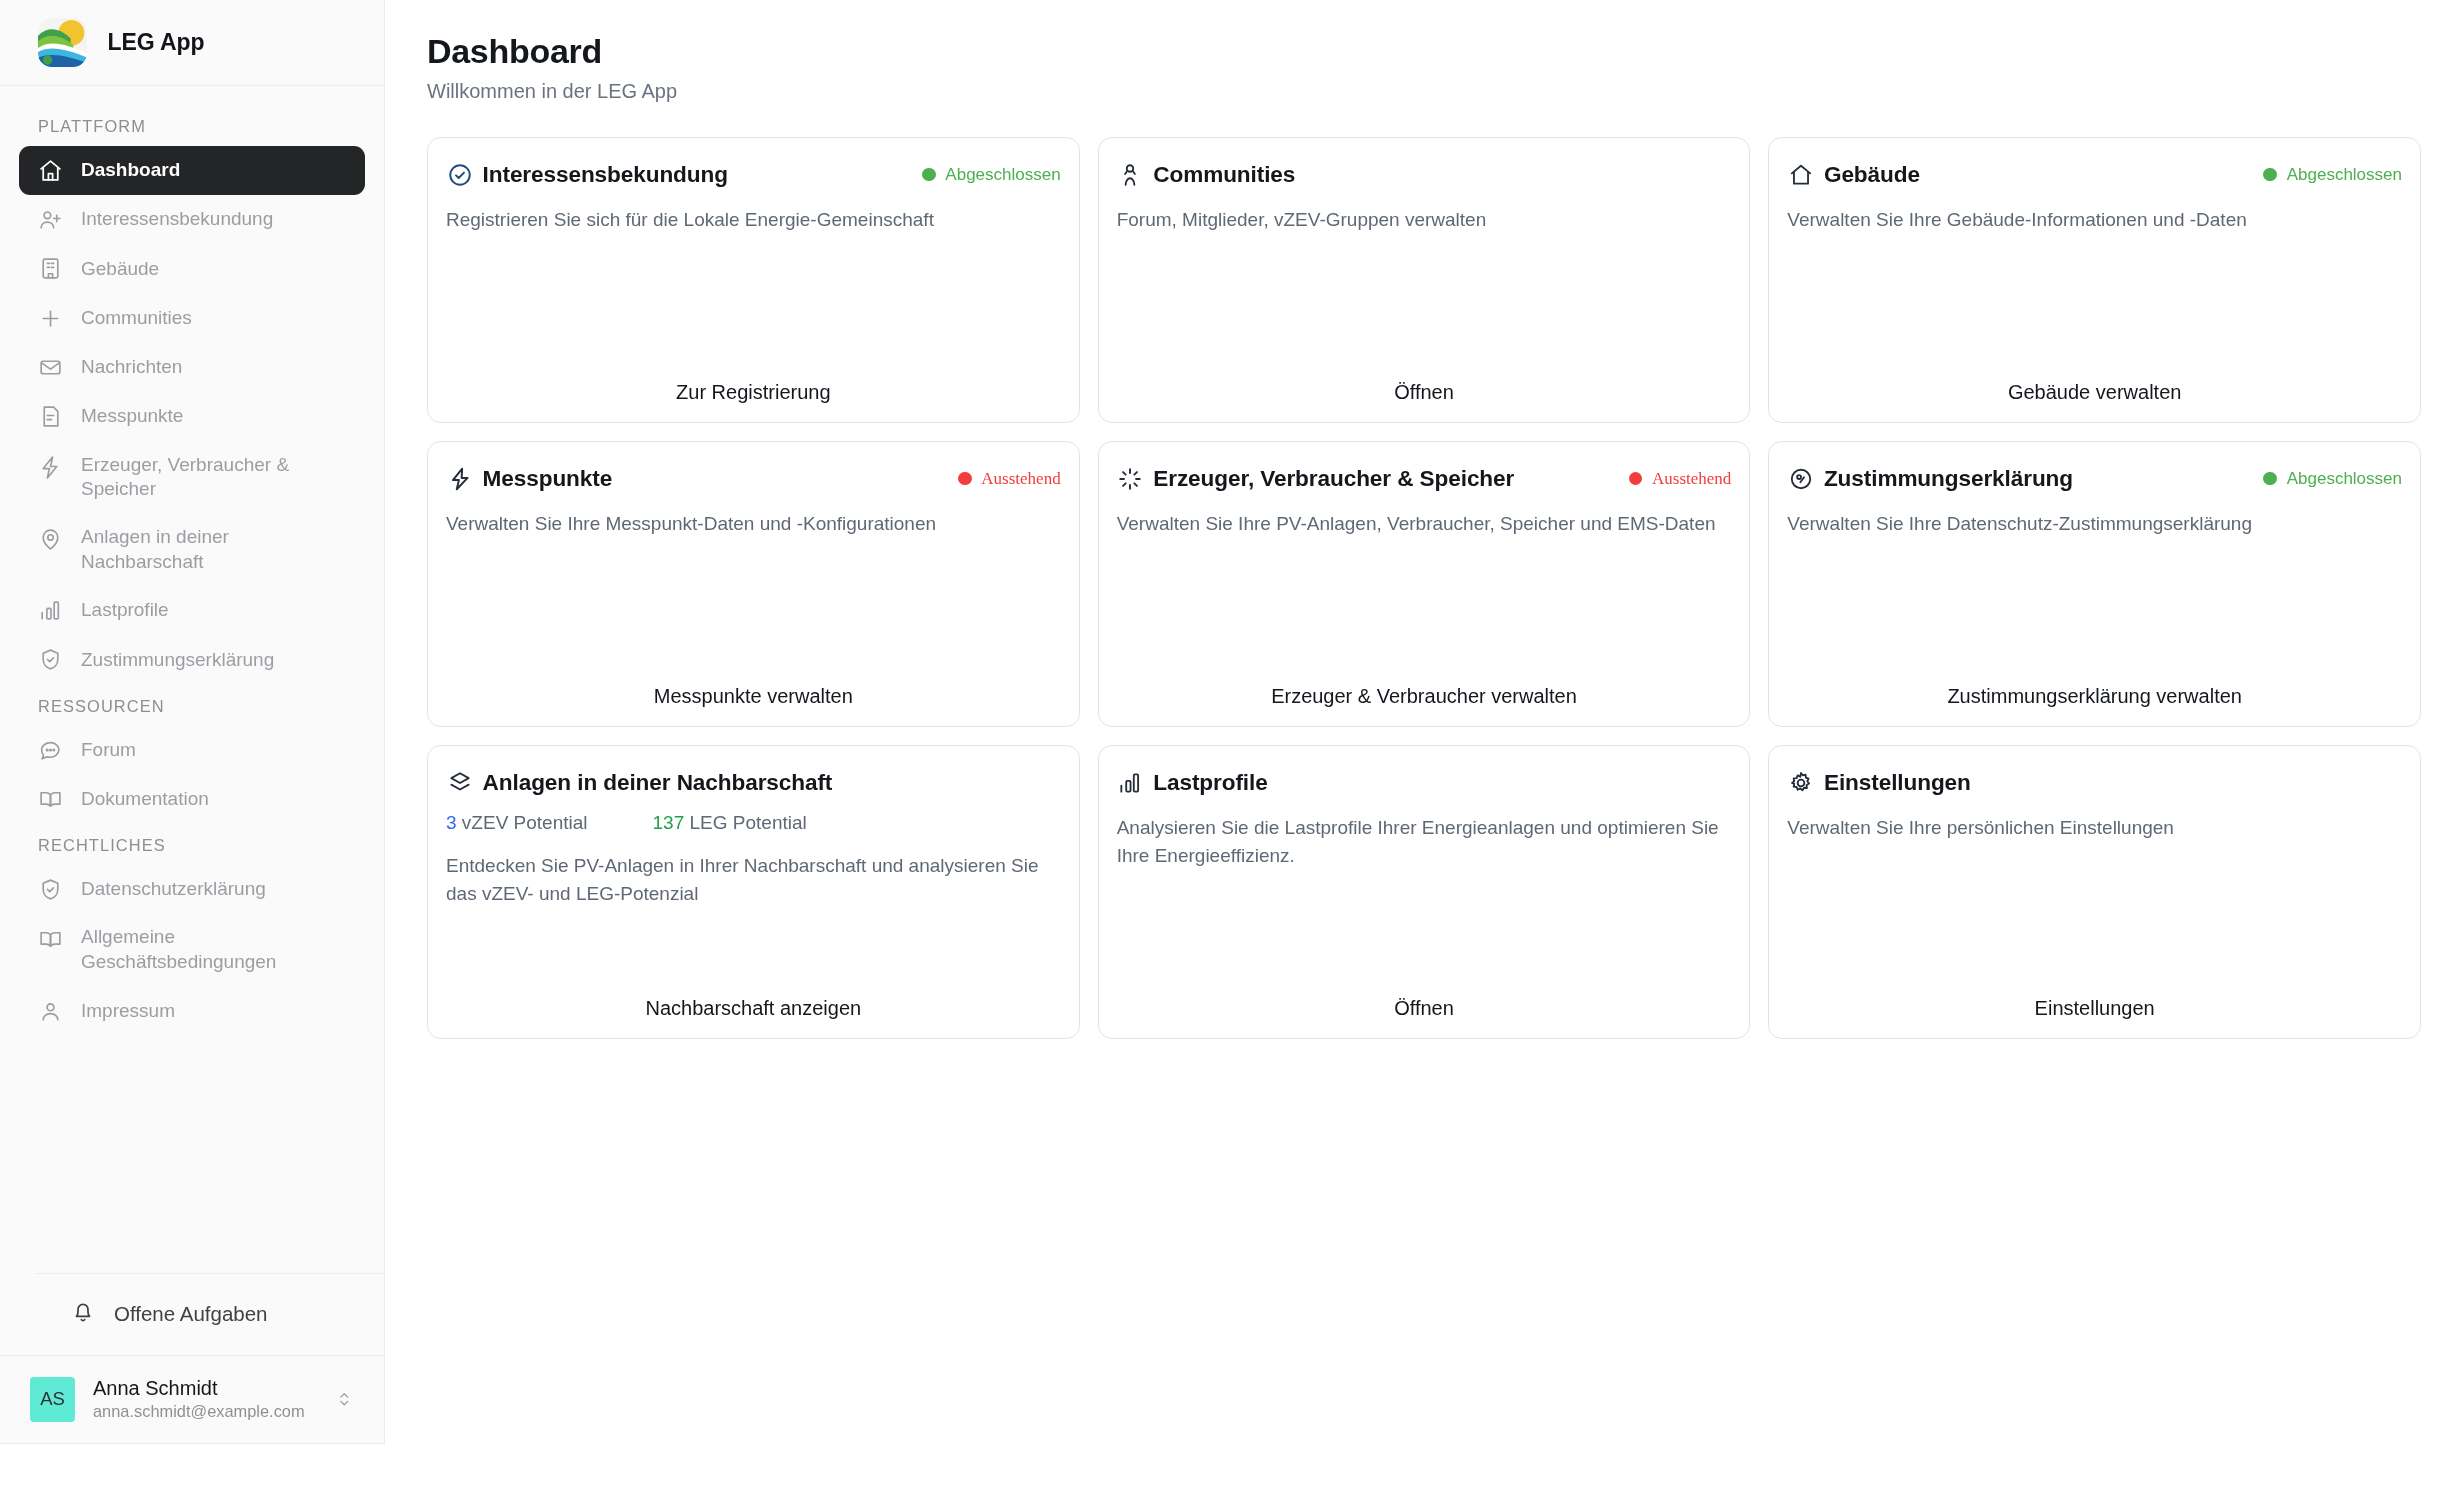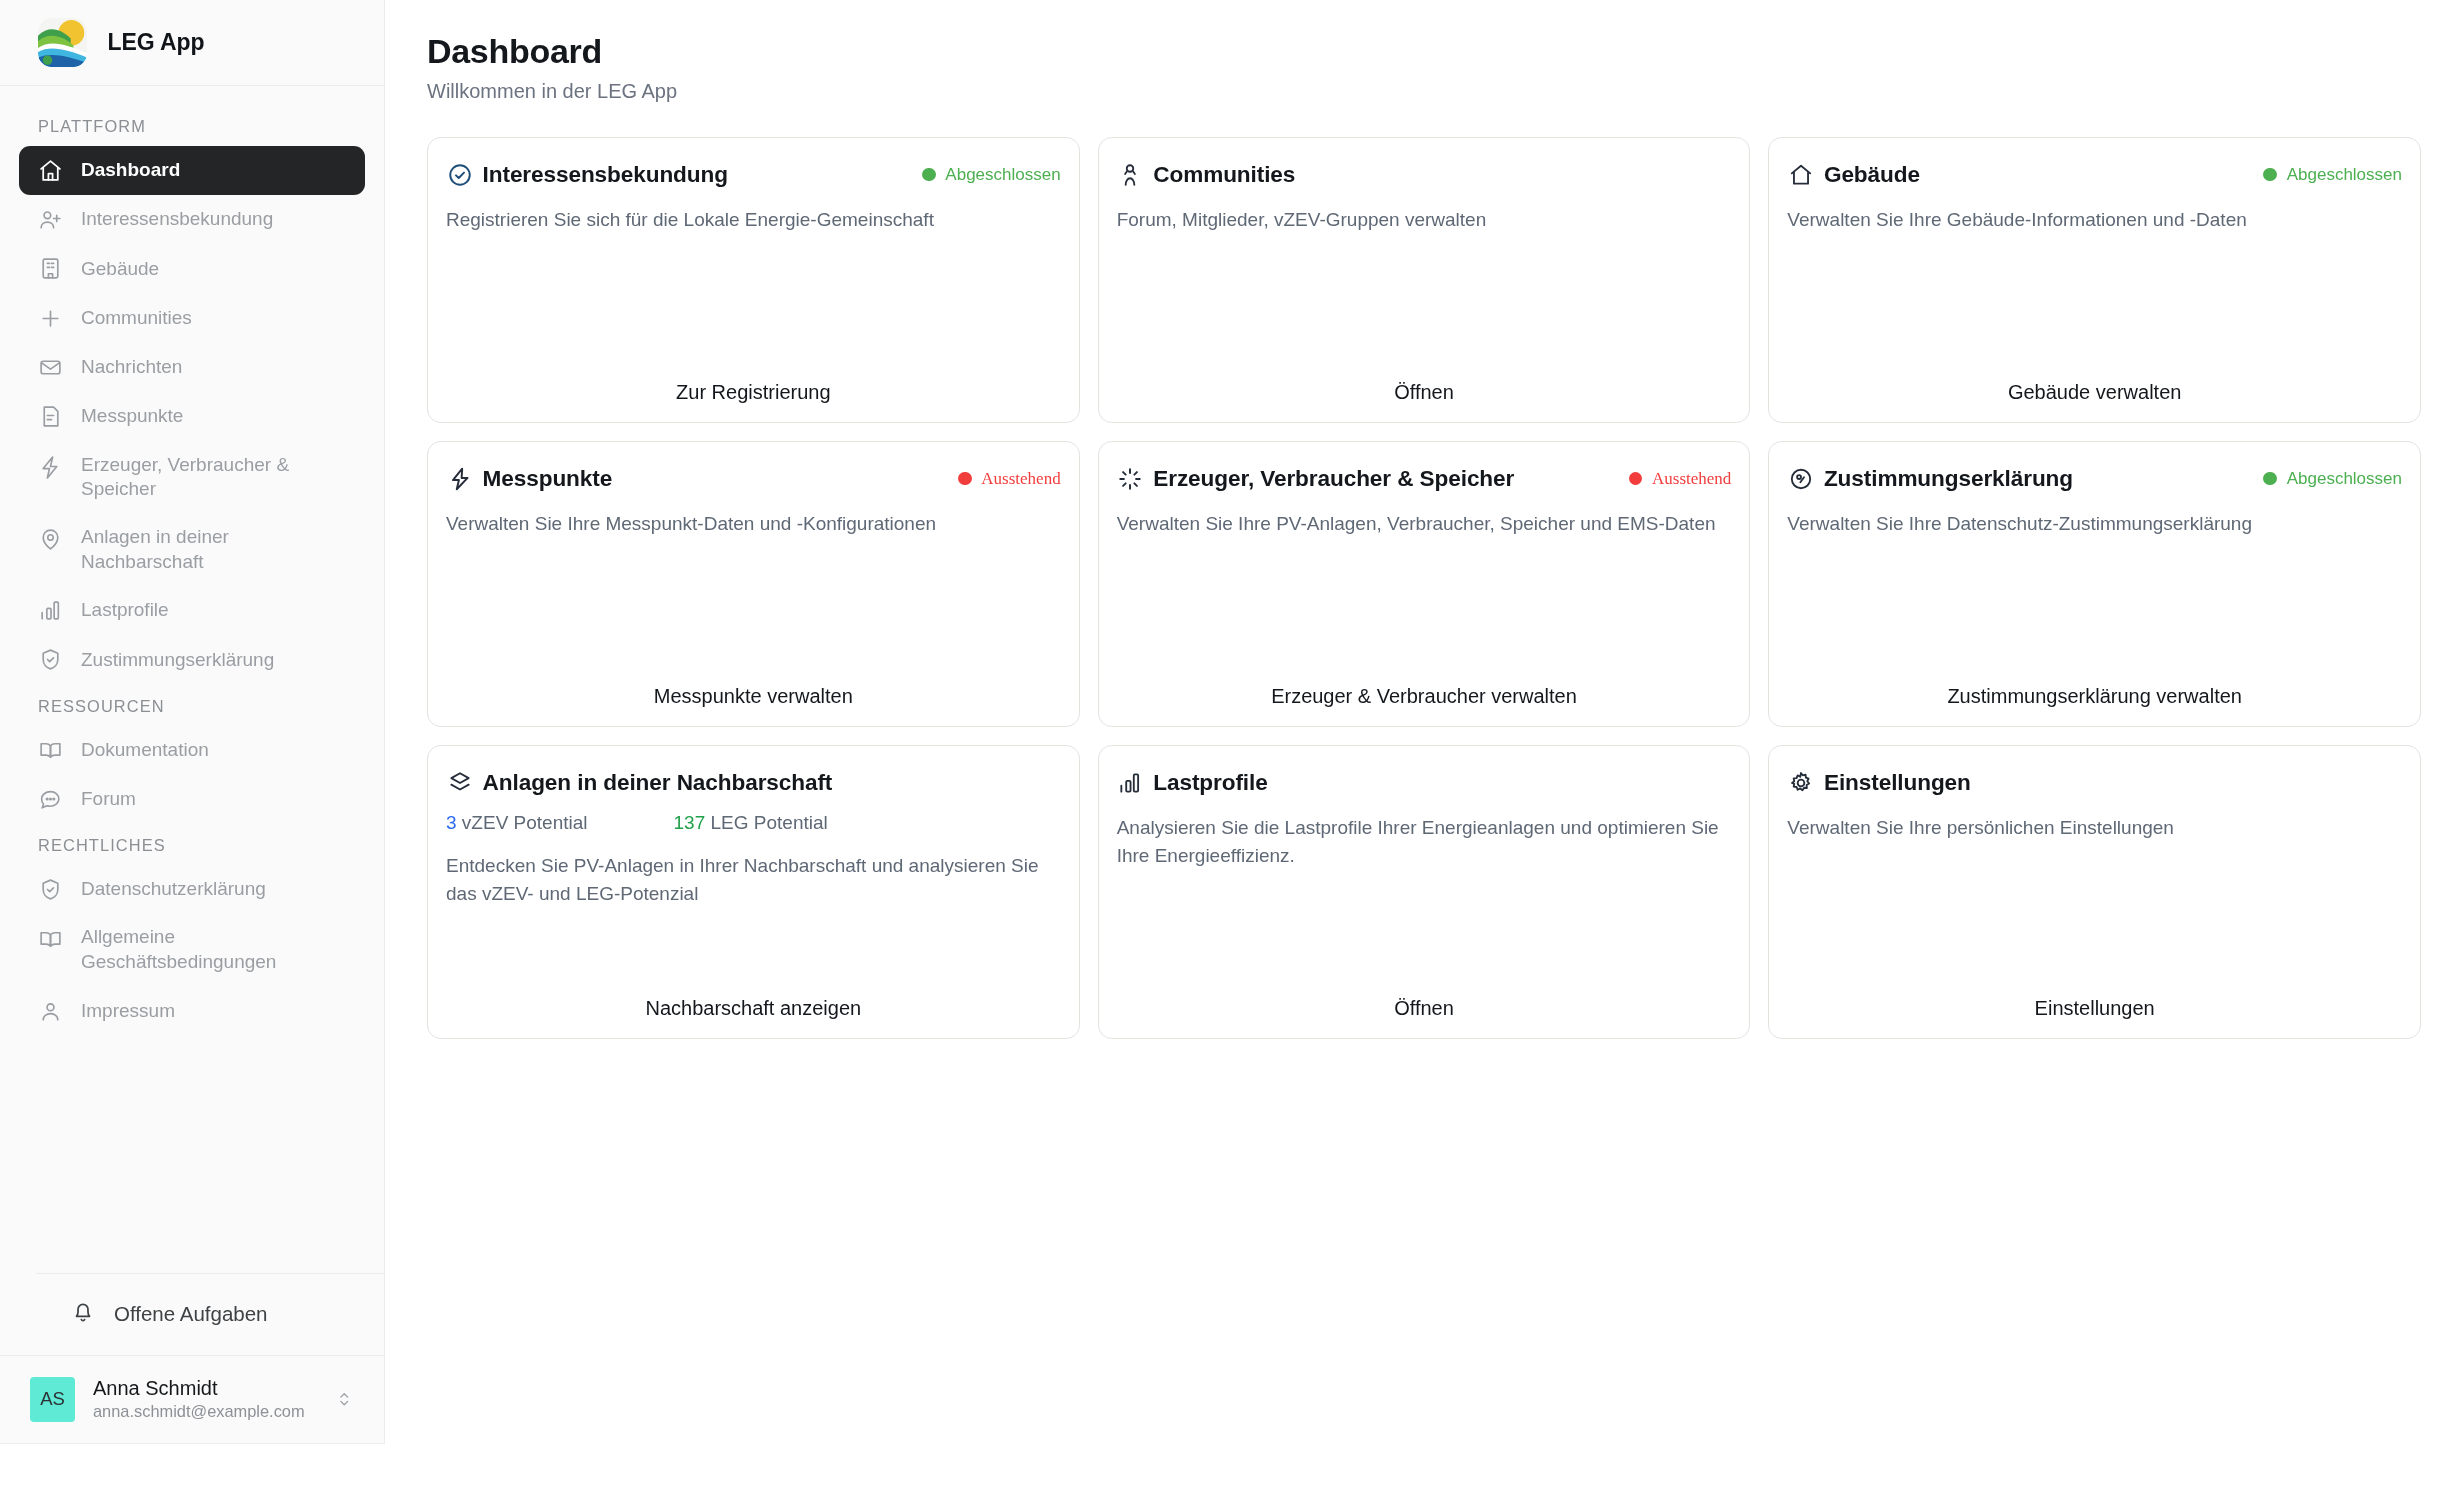--- a/index.html
+++ b/index.html
@@ -98,21 +98,21 @@
   .card.h3 { min-height: 294px; }
   .card-head { display: flex; align-items: center; gap: 9.6px; }
   .card-icon { width: 27px; height: 27px; flex: 0 0 27px; display:flex; align-items:center; justify-content:center; color:#262d3a; }
   .card-icon svg { width: 26px; height: 26px; display:block; }
   .card-title { font-size: 22.6px; font-weight: 700; color: #14181d; letter-spacing: -0.1px; }
   .status { margin-left: auto; display: flex; align-items: center; gap: 9.6px; font-size: 17px; white-space: nowrap; }
   .dot { width: 13.7px; height: 13.7px; border-radius: 50%; display:block; }
   .status.done { color: #4caf50; } .status.done .dot { background: #4caf50; }
   .status.pending { color: #f23d3d; font-family: Liberation Serif, serif; } .status.pending .dot { background: #f23d3d; }
   .card-desc { font-size: 19px; color: #5f6875; margin-top: 18px; line-height: 1.45; }
-  .metrics { display: flex; gap: 38px; margin-top: 16.4px; font-size: 19px; color: #5f6875; }
+  .metrics { display: flex; gap: 17px; margin-top: 16.4px; font-size: 19px; color: #5f6875; }
   .metrics b { font-weight: 400; }
   .m-blue { color: #2b6bf0; }
   .m-green { color: #22a04a; margin-left: 48px; }
   .card-action {
     margin-top: auto; text-align: center;
     font-size: 20px; color: #14181d; padding-top: 23px;
   }
 </style>
 </head>
 <body>
@@ -248,37 +248,37 @@
             </svg>
           </span>
         <span class="lbl">Zustimmungserklärung</span>
       </div>
 
       <div class="sb-group-label">RESSOURCEN</div>
 
       <div class="sb-item">
         <span class="ico">
             <svg viewBox="0 0 24 24" fill="none" stroke="currentColor" stroke-width="1.6" stroke-linecap="round" stroke-linejoin="round">
-              <path d="M3 5.5h5c1.7 0 3 .9 4 2v11c-1-1.1-2.3-2-4-2H3z"></path>
-              <path d="M21 5.5h-5c-1.7 0-3 .9-4 2v11c1-1.1 2.3-2 4-2h5z"></path>
-            </svg>
-          </span>
-        <span class="lbl">Dokumentation</span>
-      </div>
-
-      <div class="sb-item">
-        <span class="ico">
-            <svg viewBox="0 0 24 24" fill="none" stroke="currentColor" stroke-width="1.6" stroke-linecap="round" stroke-linejoin="round">
               <path d="M20 11.5c0 4-3.8 7-8.5 7-1 0-2-.1-2.9-.4L4 20l1.3-3.4C4.1 15.2 3.5 13.4 3.5 11.5c0-4 3.8-7 8.5-7s8 3 8 7z"></path>
               <circle cx="8.8" cy="11.5" r=".7" fill="currentColor"></circle>
               <circle cx="12" cy="11.5" r=".7" fill="currentColor"></circle>
               <circle cx="15.2" cy="11.5" r=".7" fill="currentColor"></circle>
             </svg>
           </span>
         <span class="lbl">Forum</span>
+      </div>
+
+      <div class="sb-item">
+        <span class="ico">
+            <svg viewBox="0 0 24 24" fill="none" stroke="currentColor" stroke-width="1.6" stroke-linecap="round" stroke-linejoin="round">
+              <path d="M3 5.5h5c1.7 0 3 .9 4 2v11c-1-1.1-2.3-2-4-2H3z"></path>
+              <path d="M21 5.5h-5c-1.7 0-3 .9-4 2v11c1-1.1 2.3-2 4-2h5z"></path>
+            </svg>
+          </span>
+        <span class="lbl">Dokumentation</span>
       </div>
 
       <div class="sb-group-label">RECHTLICHES</div>
 
       <div class="sb-item">
         <span class="ico">
             <svg viewBox="0 0 24 24" fill="none" stroke="currentColor" stroke-width="1.6" stroke-linecap="round" stroke-linejoin="round">
               <path d="M12 3l7 3v6c0 4.4-3 7.9-7 9-4-1.1-7-4.6-7-9V6z"></path>
               <path d="M9.2 12l2 2 3.6-3.6"></path>
             </svg>

